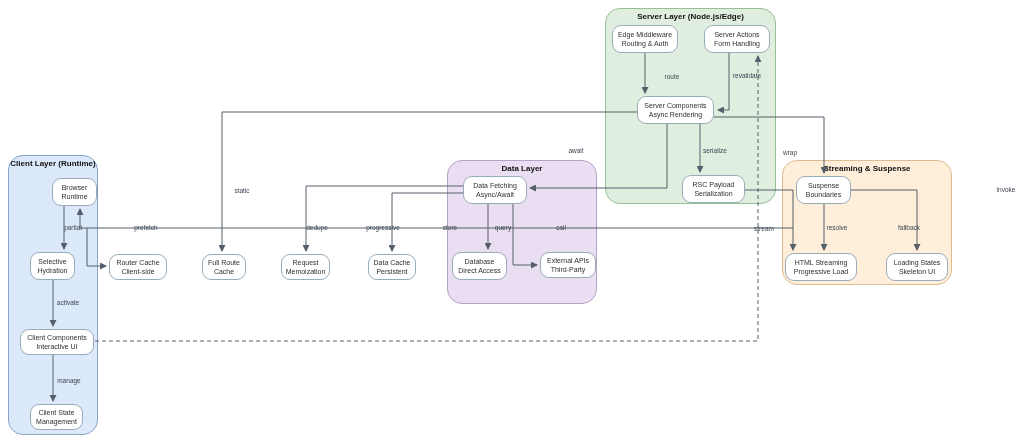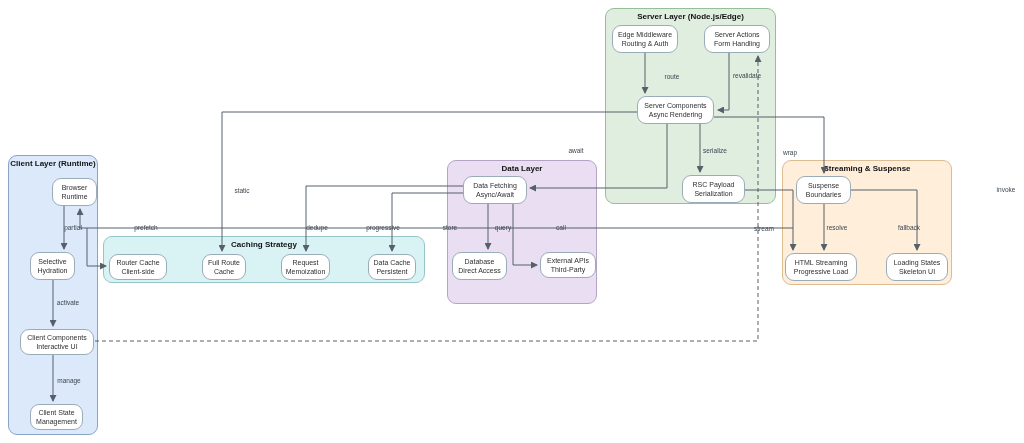--- a/index.html
+++ b/index.html
@@ -1,36 +1,33 @@
 <!DOCTYPE html>
 <html><head>
 <meta charset="utf-8">
 <style>
   html,body{margin:0;padding:0;background:#ffffff;}
   body{font-family:"Liberation Sans",sans-serif;}
   .stage{position:relative;width:1024px;height:443px;background:#ffffff;overflow:hidden;}
-  .container{position:absolute;border-radius:9px;border:1px solid;box-sizing:border-box;}
+  .container{position:absolute;border-radius:15px;border:1px solid;box-sizing:border-box;}
   .ctitle{position:absolute;top:3px;left:0;right:0;text-align:center;font-size:8px;font-weight:bold;color:#111;white-space:nowrap;}
   svg.edgelayer{position:absolute;left:0;top:0;z-index:2;}
   .node{position:absolute;background:#ffffff;border:1px solid #9bacb9;border-radius:9px;
         display:flex;flex-direction:column;align-items:center;justify-content:center;
         font-size:7px;line-height:1.3;color:#2f2f2f;text-align:center;z-index:3;box-sizing:border-box;}
   .node span{white-space:nowrap;}
   .elabel{position:absolute;transform:translate(-50%,-50%);font-size:6.5px;color:#3c4650;
           white-space:nowrap;z-index:4;}
 </style>
 </head>
 <body>
 
 <div class="stage" id="stage" style="width: 1024px; height: 443px;">
     <div class="container" style="left: 8px; top: 155px; width: 90px; height: 280px; background: rgb(220, 233, 251); border-color: rgb(138, 164, 200); z-index: 1;">
       <div class="ctitle">Client Layer (Runtime)</div>
-    </div>
-    <div class="container" style="left: 103px; top: 236px; width: 322px; height: 47px; background: rgb(217, 243, 245); border-color: rgb(150, 197, 201); z-index: 1;">
-      <div class="ctitle">Caching Strategy</div>
     </div>
     <div class="container" style="left: 447px; top: 160px; width: 150px; height: 144px; background: rgb(234, 222, 242); border-color: rgb(181, 163, 198); z-index: 1;">
       <div class="ctitle">Data Layer</div>
     </div>
     <div class="container" style="left: 605px; top: 8px; width: 171px; height: 196px; background: rgb(223, 238, 223); border-color: rgb(150, 191, 150); z-index: 1;">
       <div class="ctitle">Server Layer (Node.js/Edge)</div>
     </div>
     <div class="container" style="left: 782px; top: 160px; width: 170px; height: 125px; background: rgb(255, 238, 218); border-color: rgb(220, 188, 144); z-index: 1; padding-left: 8px;">
       <div class="ctitle">Streaming &amp; Suspense</div>
     </div>

